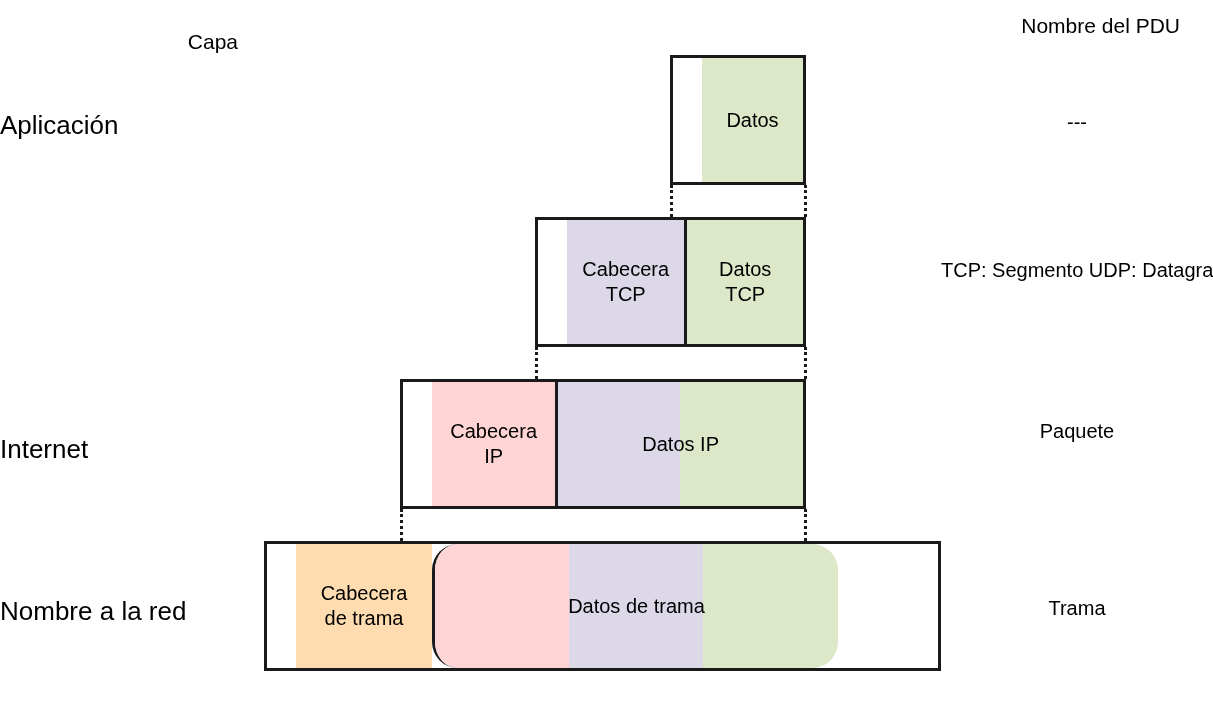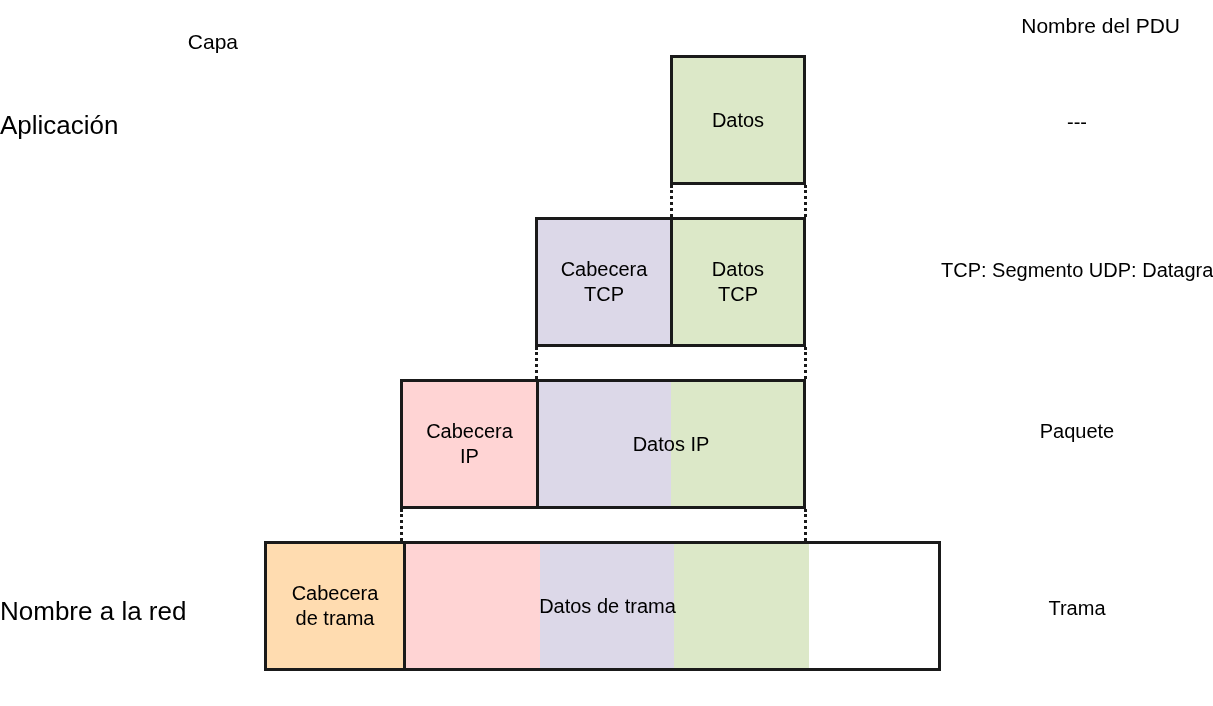--- a/index.html
+++ b/index.html
@@ -54,20 +54,21 @@
   }
 
   
   .enc-row {
     position: absolute;
     height: 130px;
     border: 3px solid #1a1a1a;
     box-sizing: border-box;
     display: flex;
     flex-direction: row;
+    padding-left: 29px;
   }
   .cell {
     position: relative;
     box-sizing: border-box;
     display: flex;
     align-items: center;
     justify-content: center;
     text-align: center;
     font-size: 20px;
     line-height: 1.25;
@@ -125,20 +126,21 @@
       <span class="cell-text">Datos
 TCP</span>
     </div>
   </div>
   <div class="pdu-label" style="top:258px">TCP: Segmento
 UDP: Datagrama</div>
 
   <div class="connector" style="left:535px; top:347px; height:32px;"></div>
   <div class="connector" style="left:804px; top:347px; height:32px;"></div>
 
+  <div class="layer-label" style="top:434px">Internet</div>
   <div class="enc-row" id="row-ip" style="left:400px; top:379px; width:406px;">
     <div class="cell" style="width:135px; background:#ffd4d4;">
       <span class="cell-text">Cabecera
 IP</span>
     </div>
     <div class="cell div-left" style="width:271px;text-align:right;">
       <div class="bands">
         <div class="band" style="width:135px; background:#dcd8e8;"></div>
         <div class="band" style="width:136px; background:#dce8c8;"></div>
       </div>
@@ -149,21 +151,21 @@
 
   <div class="connector" style="left:400px; top:509px; height:32px;"></div>
   <div class="connector" style="left:804px; top:509px; height:32px;"></div>
 
   <div class="layer-label" style="top:596px">Nombre a la red</div>
   <div class="enc-row" id="row-frame" style="left:264px; top:541px; width:677px;">
     <div class="cell" style="width:136px; background:#ffdcb0;">
       <span class="cell-text">Cabecera
 de trama</span>
     </div>
-    <div class="cell div-left" style="width:406px;">
+    <div class="cell div-left" style="width:406px;border-radius:26px;">
       <div class="bands">
         <div class="band" style="width:135px; background:#ffd4d4;"></div>
         <div class="band" style="width:135px; background:#dcd8e8;"></div>
         <div class="band" style="width:136px; background:#dce8c8;"></div>
       </div>
       <span class="cell-text">Datos de trama</span>
     </div>
   </div>
   <div class="pdu-label" style="top:596px">Trama</div>
 

